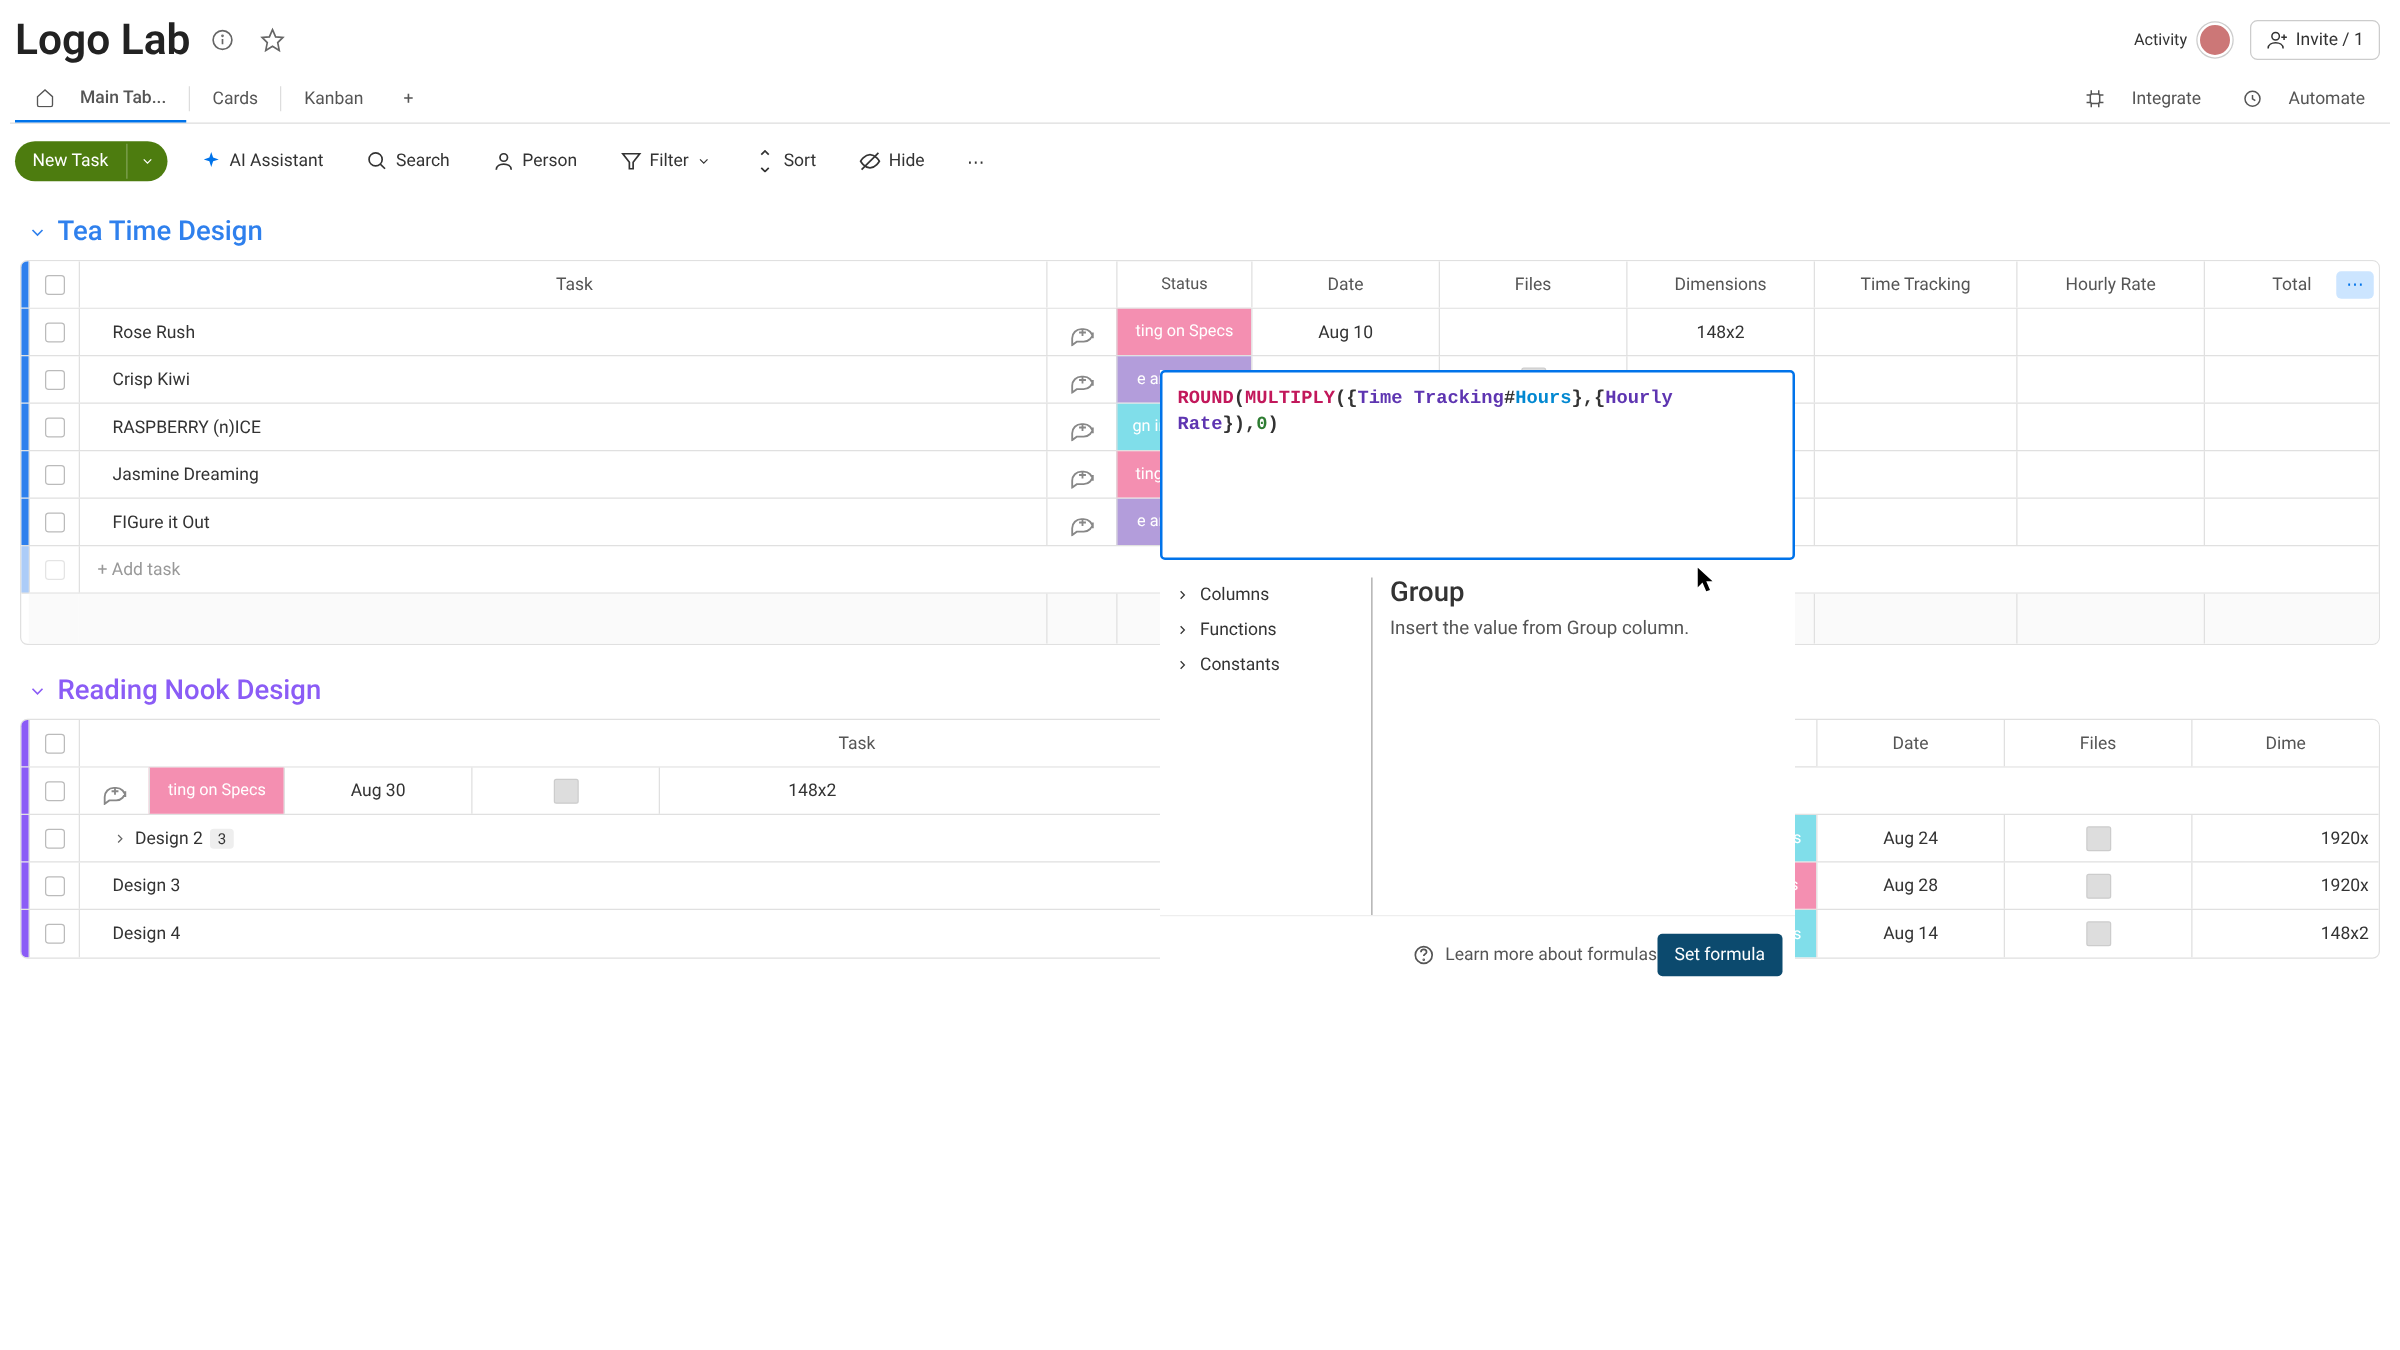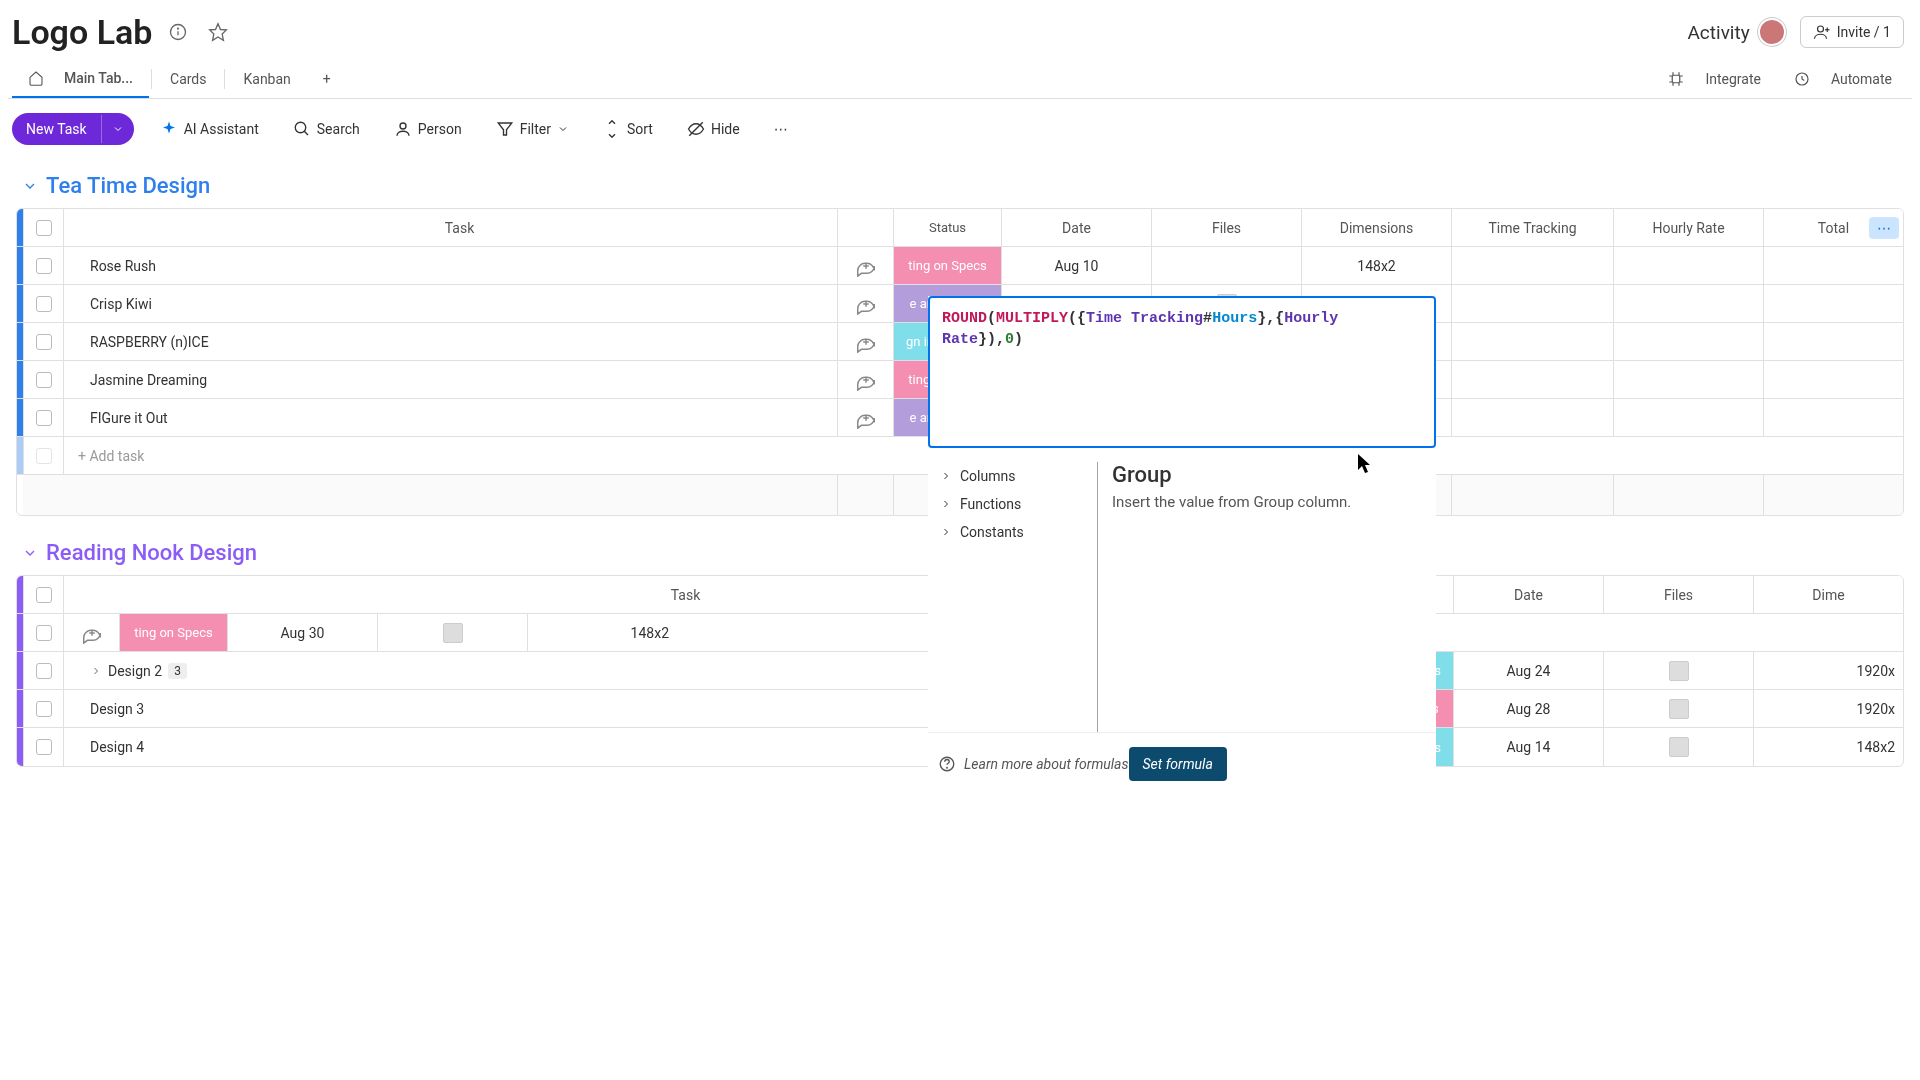--- a/index.html
+++ b/index.html
@@ -3,30 +3,30 @@
 <meta charset="utf-8">
 <style>
 * { box-sizing: border-box; margin: 0; padding: 0; }
 body { font-family: -apple-system, BlinkMacSystemFont, "Segoe UI", Roboto, sans-serif; background: #fff; color: #333; font-size: 14px; }
 .page { padding: 8px 8px 0 8px; }
 .header { display: flex; align-items: center; justify-content: space-between; padding: 4px 8px 8px 4px; }
 .header-left { display: flex; align-items: center; gap: 12px; }
 .board-title { font-size: 34px; font-weight: 600; color: #222; }
 .icon-btn { display: inline-flex; align-items: center; justify-content: center; width: 28px; height: 28px; border-radius: 4px; cursor: pointer; color: #666; }
 .header-right { display: flex; align-items: center; gap: 14px; }
-.activity { display: flex; align-items: center; gap: 8px; font-size: 19px; }
+.activity { display: flex; align-items: center; gap: 8px; font-size: 13px; }
 .avatar { width: 28px; height: 28px; border-radius: 50%; background: #c77; display: inline-block; border: 2px solid #fff; box-shadow: 0 0 0 1px #ccc; }
 .invite-btn { border: 1px solid #ccc; border-radius: 6px; padding: 6px 12px; display: flex; align-items: center; gap: 6px; }
 .tabs { display: flex; align-items: center; border-bottom: 1px solid #ddd; padding: 0 4px; justify-content: space-between; }
 .tabs-left, .tabs-right { display: flex; align-items: center; }
 .tab { padding: 10px 16px; cursor: pointer; color: #555; display: flex; align-items: center; gap: 20px; }
 .tab.active { border-bottom: 2px solid #0073ea; font-weight: 500; }
 .tab-sep { width: 1px; height: 20px; background: #ddd; margin: 0 2px; }
 .toolbar { display: flex; align-items: center; gap: 18px; padding: 14px 4px; }
-.new-task { background: #6d28d9; color: #fff; border-radius: 16px; display: flex; align-items: center; }
+.new-task { background: #4d7c0f; color: #fff; border-radius: 16px; display: flex; align-items: center; }
 .new-task-main { padding: 8px 14px; }
 .new-task-drop { padding: 8px 10px; border-left: 1px solid rgba(255,255,255,0.3); }
 .tb-item { display: flex; align-items: center; gap: 6px; color: #333; cursor: pointer; padding: 4px 8px; }
 .group { margin: 14px 8px 24px 8px; }
 .group-header { display: flex; align-items: center; gap: 8px; font-size: 22px; font-weight: 500; margin-bottom: 10px; padding-left: 6px; }
 .g1 { color: #2f80ed; }
 .g2 { color: #8b5cf6; }
 .table { border: 1px solid #e0e0e0; border-radius: 6px; overflow: hidden; }
 .row { display: flex; border-bottom: 1px solid #e0e0e0; min-height: 38px; align-items: stretch; }
 .row:last-child { border-bottom: none; }
@@ -63,21 +63,21 @@
 .fk-paren { color: #333; }
 .fk-col { color: #5e35b1; }
 .fk-prop { color: #0288d1; }
 .fk-num { color: #2e7d32; }
 .formula-body { display: flex; margin-top: 14px; height: 270px; }
 .formula-left { width: 170px; border-right: 1px solid #a3a3a3; padding: 0 8px; }
 .formula-right { flex: 1; padding: 0 14px; }
 .fl-item { display: flex; align-items: center; gap: 8px; padding: 6px 4px; cursor: pointer; }
 .fr-title { font-size: 22px; font-weight: 500; margin-bottom: 6px; }
 .fr-desc { color: #555; font-size: 15px; }
-.formula-footer { display: flex; justify-content: flex-start; align-items: center; padding: 14px 10px; border-top: 1px solid #eee; font-style: italic; }
+.formula-footer { display: flex; justify-content: flex-end; align-items: center; padding: 14px 10px; border-top: 1px solid #eee; }
 .learn-more { display: flex; align-items: center; gap: 8px; color: #555; }
 .set-formula { background: #0c4a6e; color: #fff; border-radius: 4px; padding: 9px 14px; }
 .cursor-arrow { position: absolute; top: 454px; left: 1358px; font-size: 18px; z-index: 200; color: #000; }
 svg { display: block; }
 </style>
 </head>
 <body>
 
 <div class="page">
 

